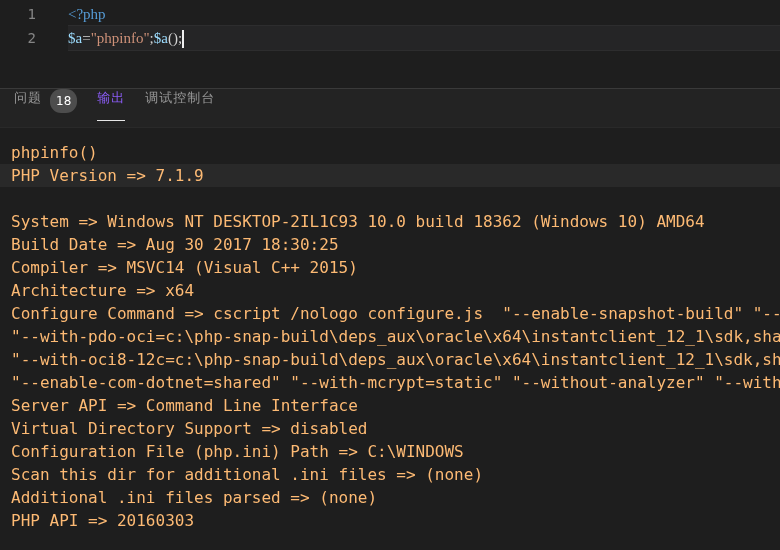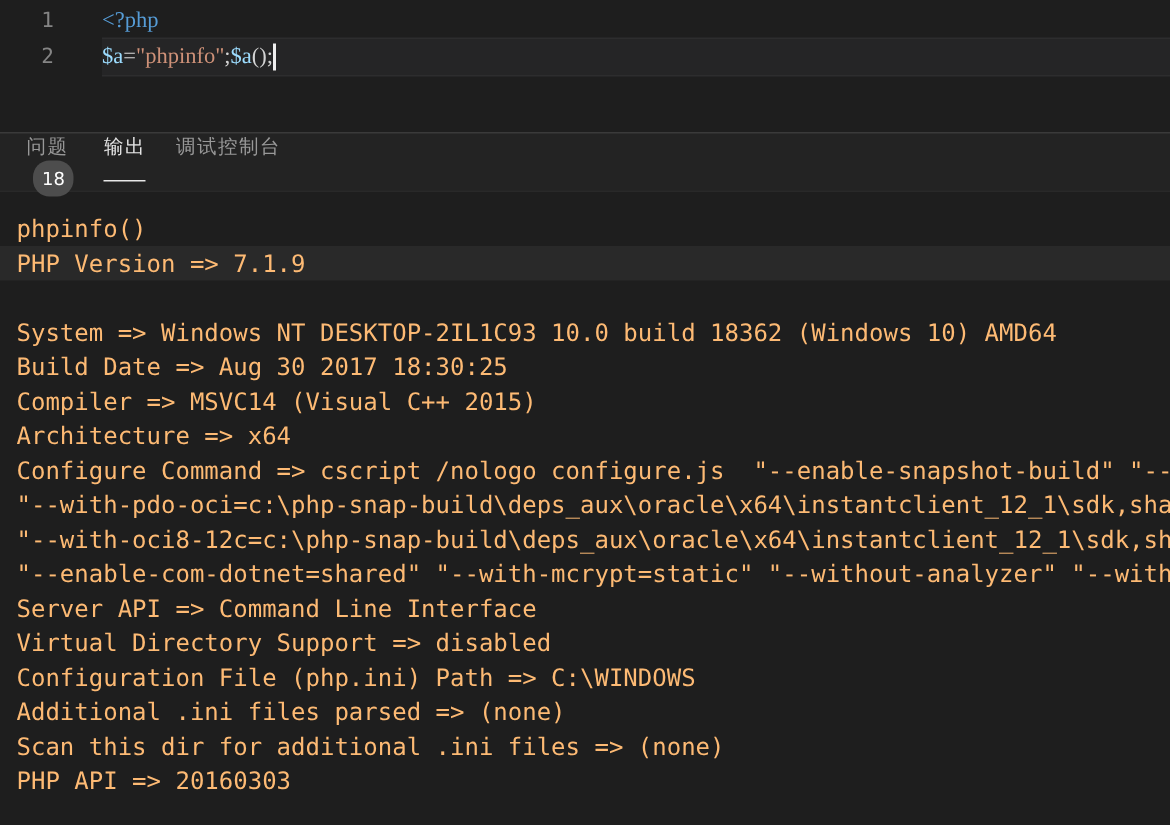--- a/index.html
+++ b/index.html
@@ -35,24 +35,24 @@
     vertical-align:middle; margin-left:0px; position:relative; top:-1px;
   }
 
   
   .tabbar {
     height:40px; flex:none; background:#232323;
     border-top:1px solid #3a3a3a; border-bottom:1px solid #292929;
     display:flex; align-items:center; padding-left:4px;
   }
   .ptab {
-    position:relative; height:100%; display:flex; align-items:center;
-    padding:0 10px; color:#989898; font-size:13px; cursor:pointer; letter-spacing:1px;flex-direction:column;
+    position:relative; height:100%; display:flex; 
+    padding:0 10px; color:#989898; font-size:13px; cursor:pointer; letter-spacing:1px;
   }
-  .ptab.active { color:#e5e5e5; }
+  .ptab.active { color:#8b5cf6; }
   .ptab.active::after {
     content:""; position:absolute; left:10px; right:10px; bottom:6px;
     height:1.5px; background:#e7e7e7;
   }
   .badge {
     margin-left:8px; background:#4d4d4d; color:#ffffff;
     border-radius:11px; min-width:26px; height:22px; padding:12px 6px;
     display:flex; align-items:center; justify-content:center;
     font-size:12px; letter-spacing:0;
   }
@@ -103,18 +103,18 @@
       <div class="orow">Build Date =&gt; Aug 30 2017 18:30:25</div>
       <div class="orow">Compiler =&gt; MSVC14 (Visual C++ 2015)</div>
       <div class="orow">Architecture =&gt; x64</div>
       <div class="orow">Configure Command =&gt; cscript /nologo configure.js  "--enable-snapshot-build" "--ena</div>
       <div class="orow">"--with-pdo-oci=c:\php-snap-build\deps_aux\oracle\x64\instantclient_12_1\sdk,shared</div>
       <div class="orow">"--with-oci8-12c=c:\php-snap-build\deps_aux\oracle\x64\instantclient_12_1\sdk,share</div>
       <div class="orow">"--enable-com-dotnet=shared" "--with-mcrypt=static" "--without-analyzer" "--with-pg</div>
       <div class="orow">Server API =&gt; Command Line Interface</div>
       <div class="orow">Virtual Directory Support =&gt; disabled</div>
       <div class="orow">Configuration File (php.ini) Path =&gt; C:\WINDOWS</div>
+      <div class="orow">Scan this dir for additional .ini files =&gt; (none)</div>
       <div class="orow">Additional .ini files parsed =&gt; (none)</div>
-      <div class="orow">Scan this dir for additional .ini files =&gt; (none)</div>
       <div class="orow">PHP API =&gt; 20160303</div>
     </div>
 
 </div>
 
 </body></html>

